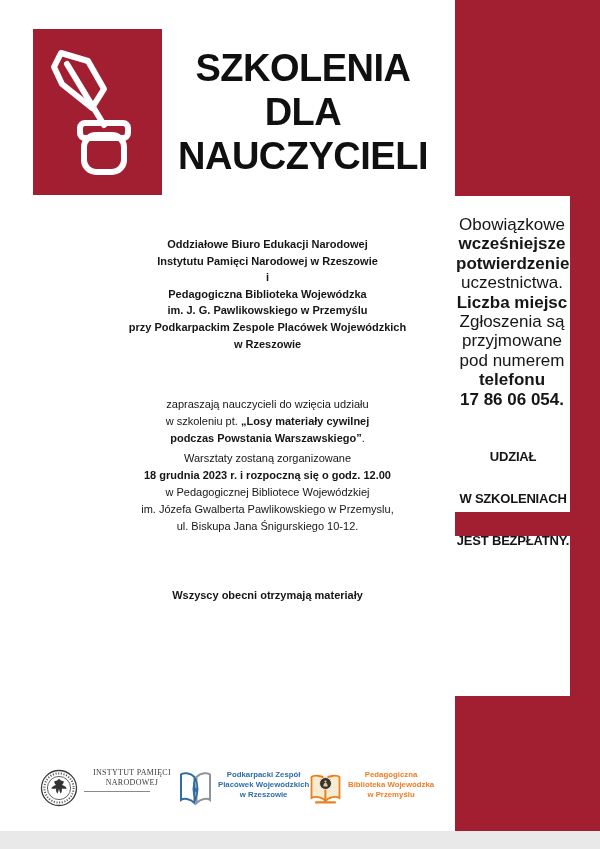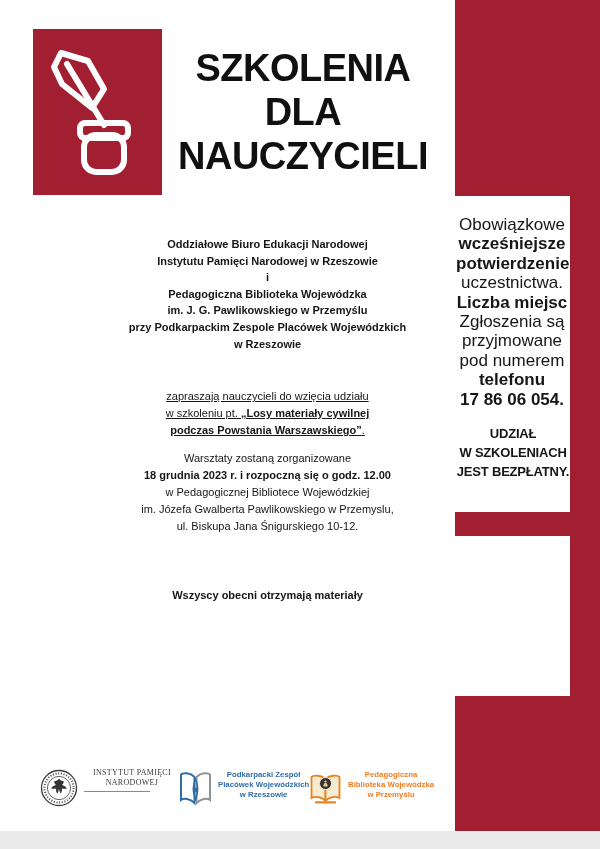--- a/index.html
+++ b/index.html
@@ -11,34 +11,34 @@
   }
   
   .red-square{position:absolute;left:33px;top:29px;width:129px;height:166px;background:#a21e31;}
   .red-square svg{display:block;width:100%;height:100%;}
   
   .title{position:absolute;left:178px;top:46px;font-size:38px;line-height:44px;
          font-weight:bold;color:#101010;letter-spacing:-0.5px;white-space:nowrap;}
   
   .para{position:absolute;left:85px;width:365px;font-size:11px;line-height:17px;}
   .p-org{top:236px;font-weight:bold;line-height:16.6px;}
-  .p-invite{top:388px;text-decoration:underline;}
+  .p-invite{top:396px;}
   .p-work{top:450px;}
   .p-mat{top:587px;font-weight:bold;}
   .b{font-weight:bold;}
   .para div{white-space:nowrap;}
   
   .side-red{position:absolute;left:455px;top:0;width:145px;height:849px;background:#a21e31;}
   .wbox1{position:absolute;left:455px;top:196px;width:115px;height:316px;background:#ffffff;}
   .wbox2{position:absolute;left:455px;top:536px;width:115px;height:160px;background:#ffffff;}
   .side-note{position:absolute;left:456px;top:215px;width:112px;font-size:17px;line-height:19.4px;}
   .side-note div{white-space:nowrap;}
   .side-free{position:absolute;left:456px;top:424px;width:114px;font-size:13px;line-height:19px;
              font-weight:bold;letter-spacing:-0.2px;}
-  .side-free div{white-space:nowrap;}
+  .side-free div{white-space:nowrap;margin-top:23px;}
   
   .f-seal{position:absolute;left:40px;top:769px;width:38px;height:38px;}
   .f-ipn-text{position:absolute;left:84px;top:768px;font-family:"Liberation Serif", serif;color:#3b3b3b;}
   .f-ipn-name{font-size:8px;line-height:9.5px;letter-spacing:0.3px;white-space:nowrap;}
   .f-ipn-line{width:66px;height:1px;background:#8a8a8a;margin:4px 0 4px 0;}
   .f-ipn-branch{font-size:11px;font-weight:normal;white-space:nowrap;margin-top:45px;}
   .f-icon{position:absolute;width:33px;height:39px;}
   .f-pzpw-icon{left:179px;top:769px;}
   .f-pbw-icon{left:309px;top:770px;}
   .f-logo-text{position:absolute;top:770px;font-size:7.8px;line-height:10px;font-weight:bold;white-space:nowrap;}

